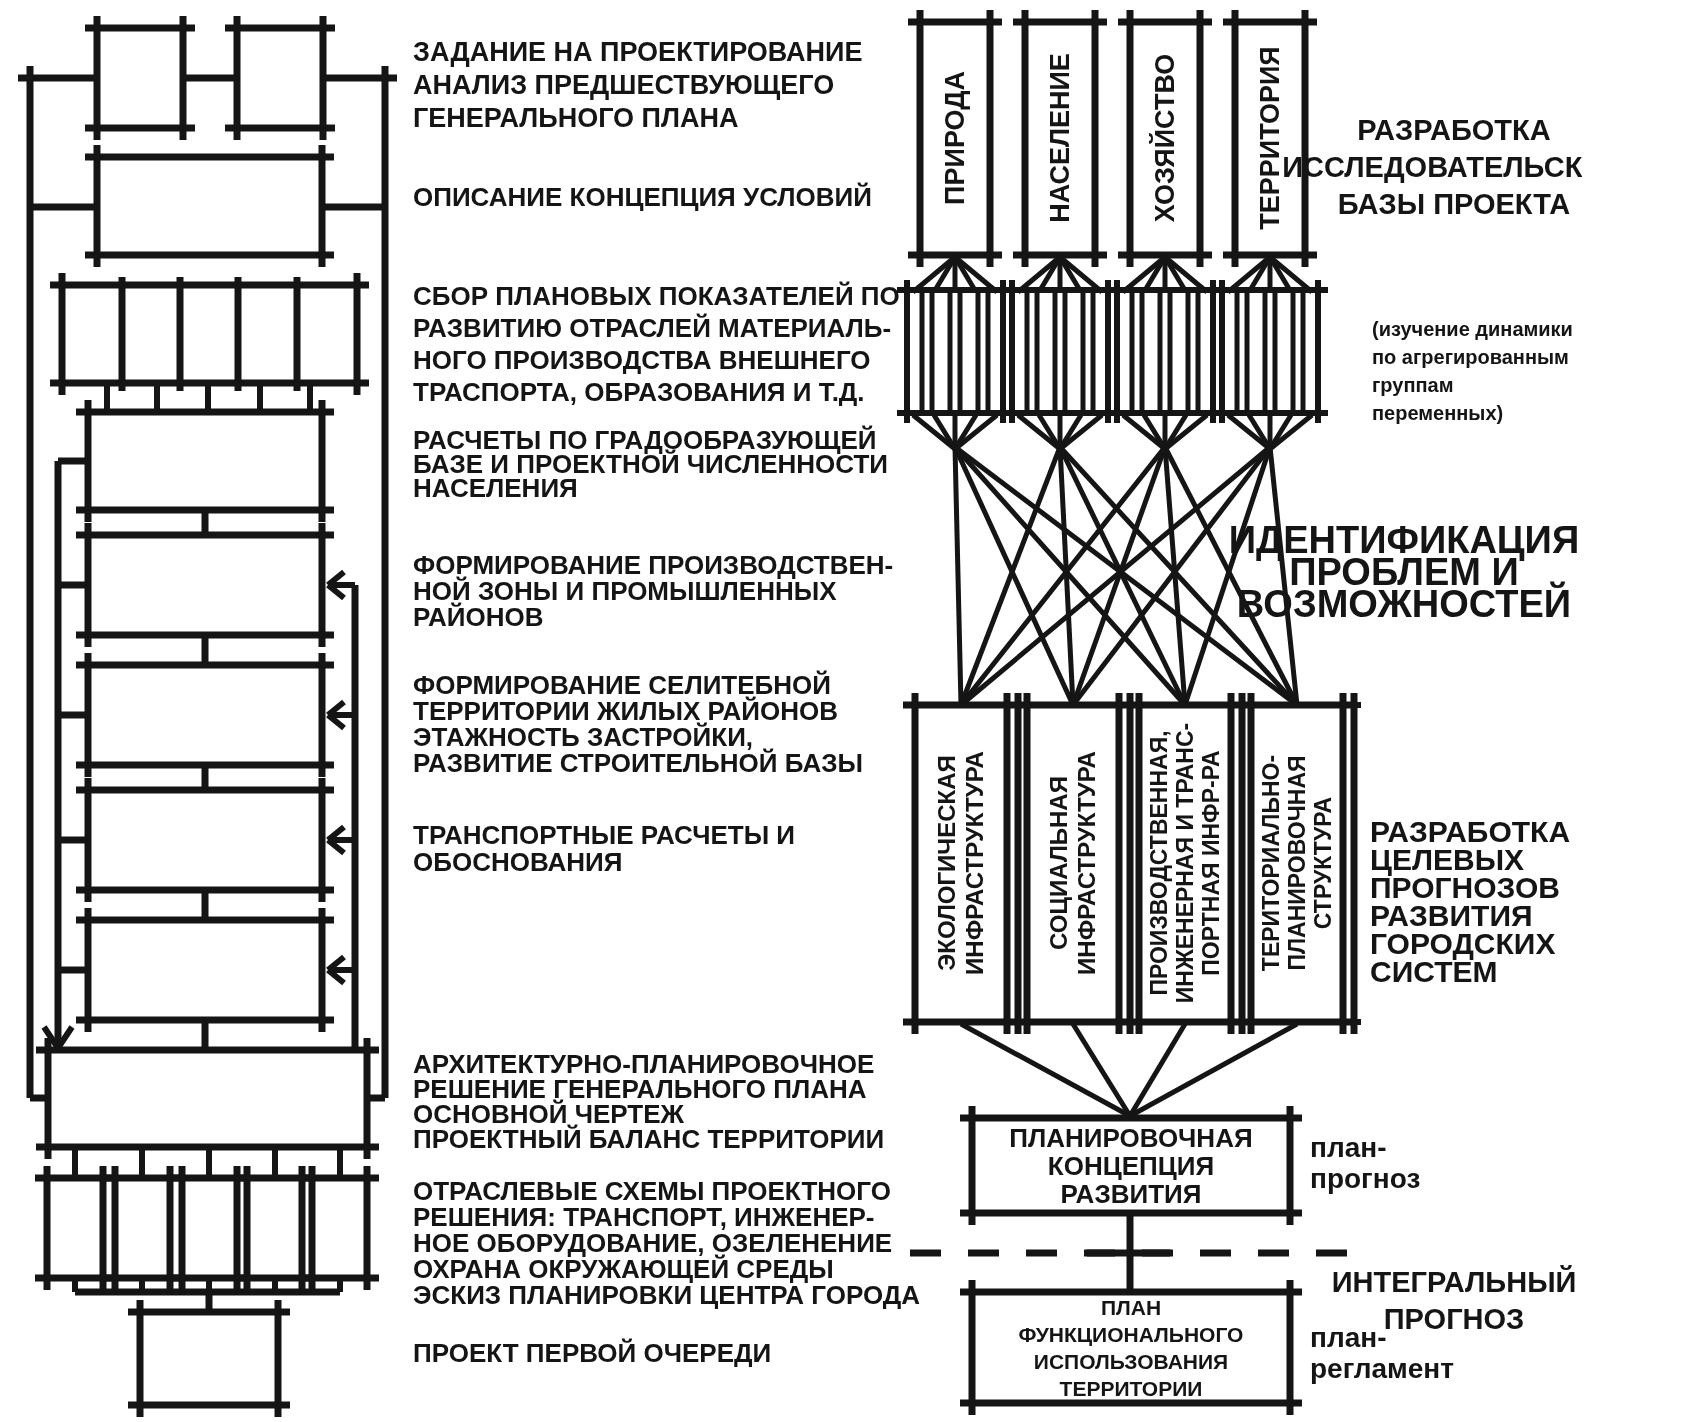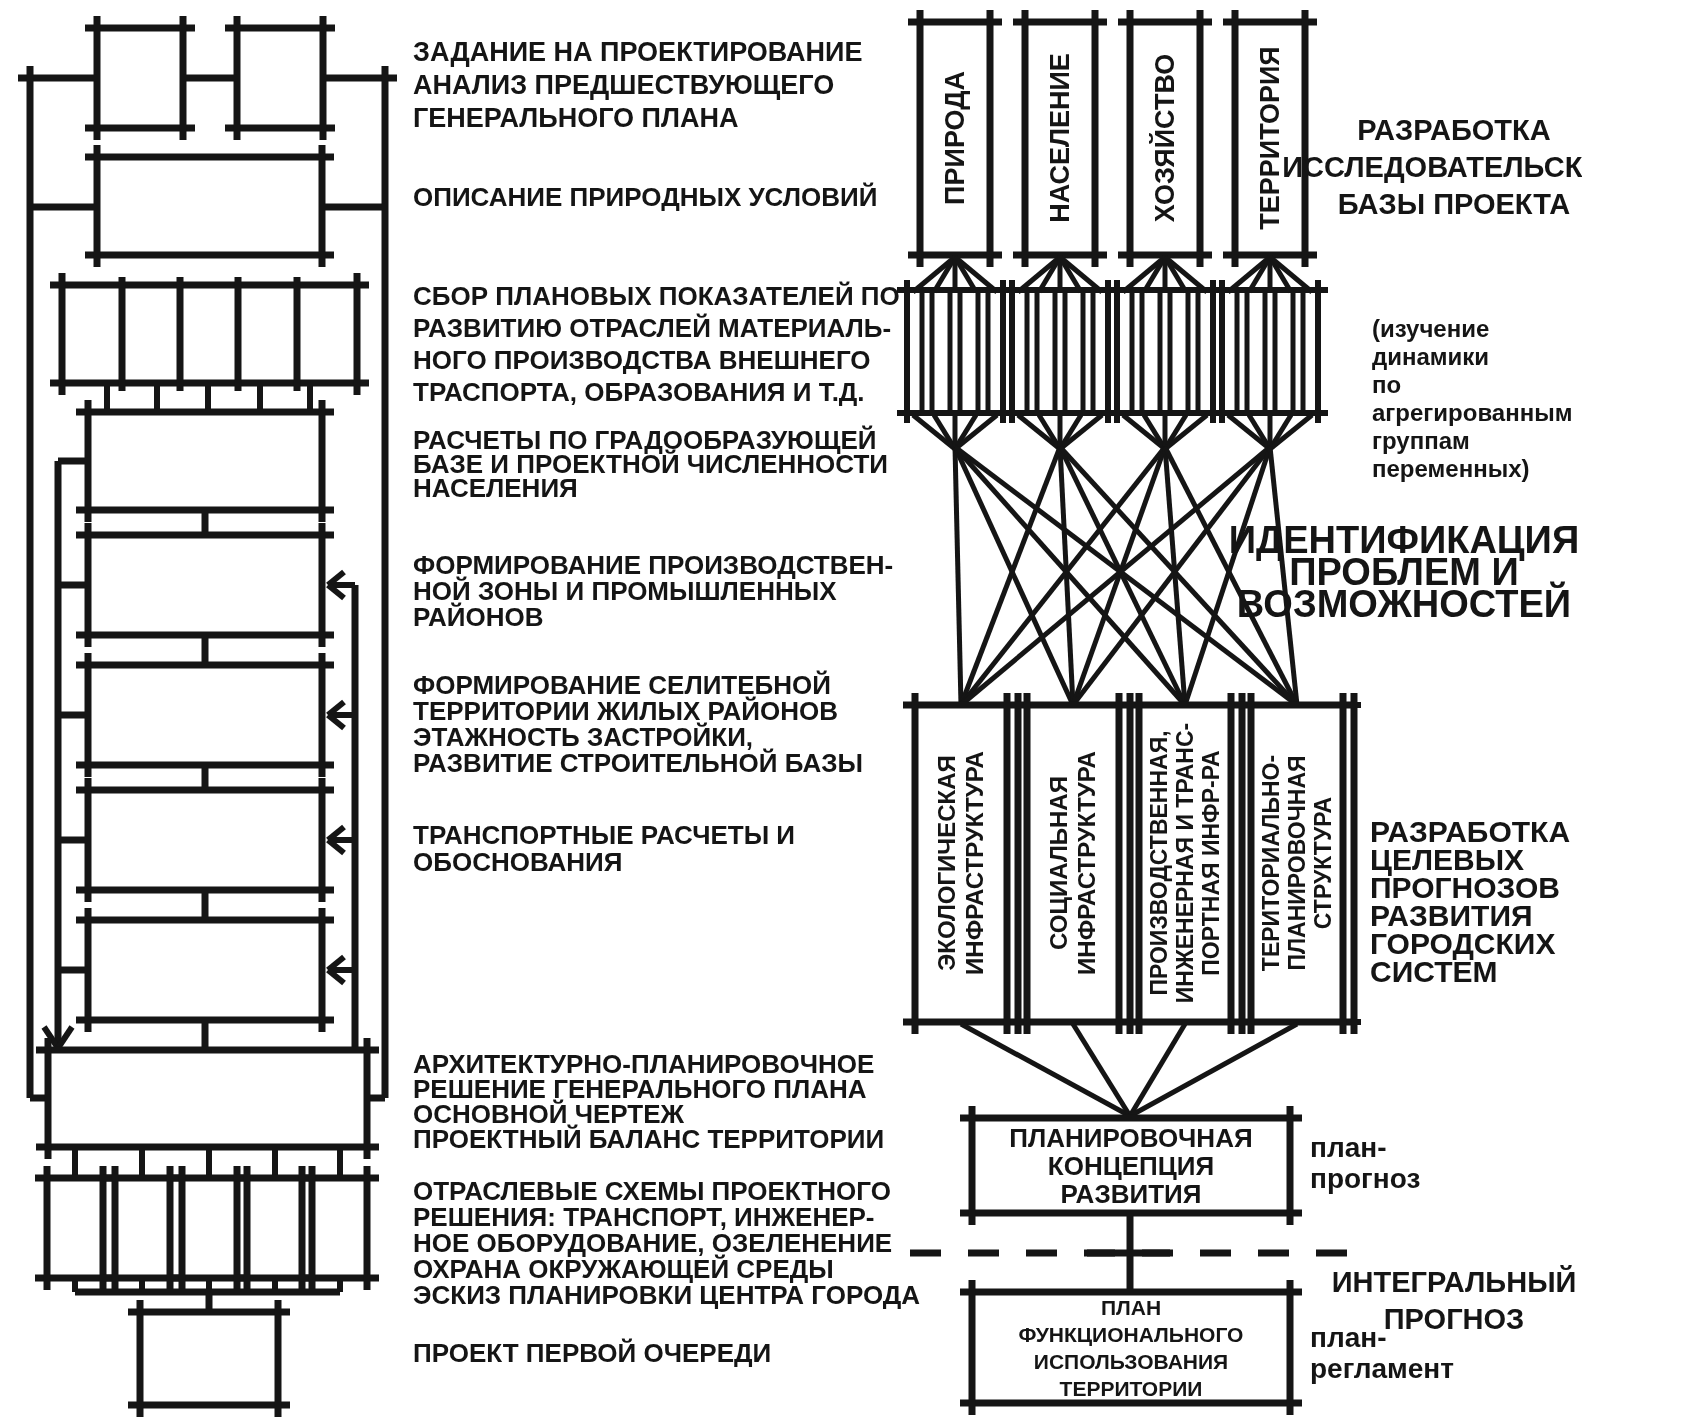--- a/index.html
+++ b/index.html
@@ -292,21 +292,21 @@
       <line x1="1087" y1="1253" x2="1170" y2="1253" stroke="#151515" stroke-width="7"></line>
       <line x1="960" y1="1292" x2="1302" y2="1292" stroke="#151515" stroke-width="7"></line>
       <line x1="960" y1="1403" x2="1302" y2="1403" stroke="#151515" stroke-width="7"></line>
       <line x1="972" y1="1280" x2="972" y2="1415" stroke="#151515" stroke-width="7"></line>
       <line x1="1290" y1="1280" x2="1290" y2="1415" stroke="#151515" stroke-width="7"></line>
     </svg>
 
   <div class="lbl" style="left:413px;top:36px;line-height:33px;font-size:27px">ЗАДАНИЕ  НА  ПРОЕКТИРОВАНИЕ
 АНАЛИЗ  ПРЕДШЕСТВУЮЩЕГО
 ГЕНЕРАЛЬНОГО ПЛАНА</div>
-  <div class="lbl" style="left:413px;top:184px">ОПИСАНИЕ ПРИРОДНЫХ УСЛОВИЙ</div>
+  <div class="lbl" style="left:413px;top:184px">ОПИСАНИЕ КОНЦЕПЦИЯ УСЛОВИЙ</div>
   <div class="lbl" style="left:413px;top:280px;line-height:32px">СБОР ПЛАНОВЫХ ПОКАЗАТЕЛЕЙ ПО
 РАЗВИТИЮ ОТРАСЛЕЙ МАТЕРИАЛЬ-
 НОГО ПРОИЗВОДСТВА ВНЕШНЕГО
 ТРАСПОРТА, ОБРАЗОВАНИЯ И Т.Д.</div>
   <div class="lbl" style="left:413px;top:428px;line-height:24px">РАСЧЕТЫ ПО ГРАДООБРАЗУЮЩЕЙ
 БАЗЕ И ПРОЕКТНОЙ ЧИСЛЕННОСТИ
 НАСЕЛЕНИЯ</div>
   <div class="lbl" style="left:413px;top:552px">ФОРМИРОВАНИЕ ПРОИЗВОДСТВЕН-
 НОЙ  ЗОНЫ И ПРОМЫШЛЕННЫХ
 РАЙОНОВ</div>
@@ -347,21 +347,21 @@
 КОНЦЕПЦИЯ
 РАЗВИТИЯ</div>
   <div class="cbox" style="left:972px;top:1292px;width:318px;height:111px;font-size:21px;line-height:27px">ПЛАН
 ФУНКЦИОНАЛЬНОГО
 ИСПОЛЬЗОВАНИЯ
 ТЕРРИТОРИИ</div>
 
   <div class="lbl r" style="left:1240px;top:112px;width:428px;line-height:37px;font-size:29px">РАЗРАБОТКА
 ИССЛЕДОВАТЕЛЬСКОЙ
 БАЗЫ ПРОЕКТА</div>
-  <div class="lbl" style="left:1372px;top:315px;line-height:28px;font-size:24px">(изучение динамики
+  <div class="lbl" style="left:1372px;top:315px;line-height:28px;font-size:20px">(изучение динамики
 по агрегированным
 группам переменных)</div>
   <div class="lbl r" style="left:1190px;top:524px;width:428px;line-height:32px;font-size:38px">ИДЕНТИФИКАЦИЯ
 ПРОБЛЕМ И
 ВОЗМОЖНОСТЕЙ</div>
   <div class="lbl" style="left:1370px;top:818px;line-height:28px;font-size:30px">РАЗРАБОТКА ЦЕЛЕВЫХ
 ПРОГНОЗОВ РАЗВИТИЯ
 ГОРОДСКИХ  СИСТЕМ</div>
   <div class="lbl" style="left:1310px;top:1132px;line-height:31px;font-size:28px">план-
 прогноз</div>

